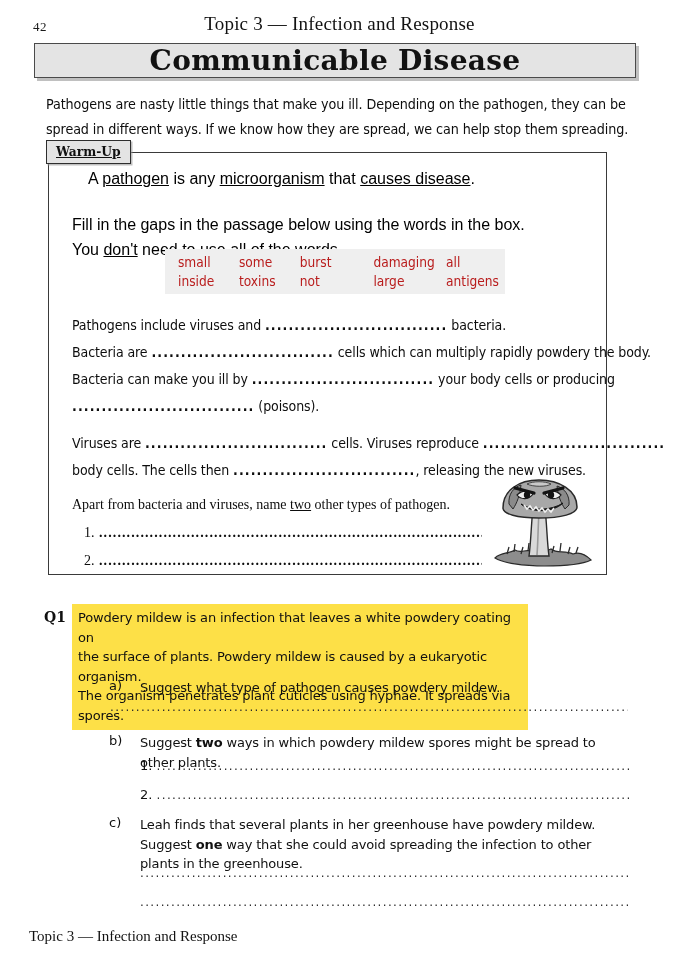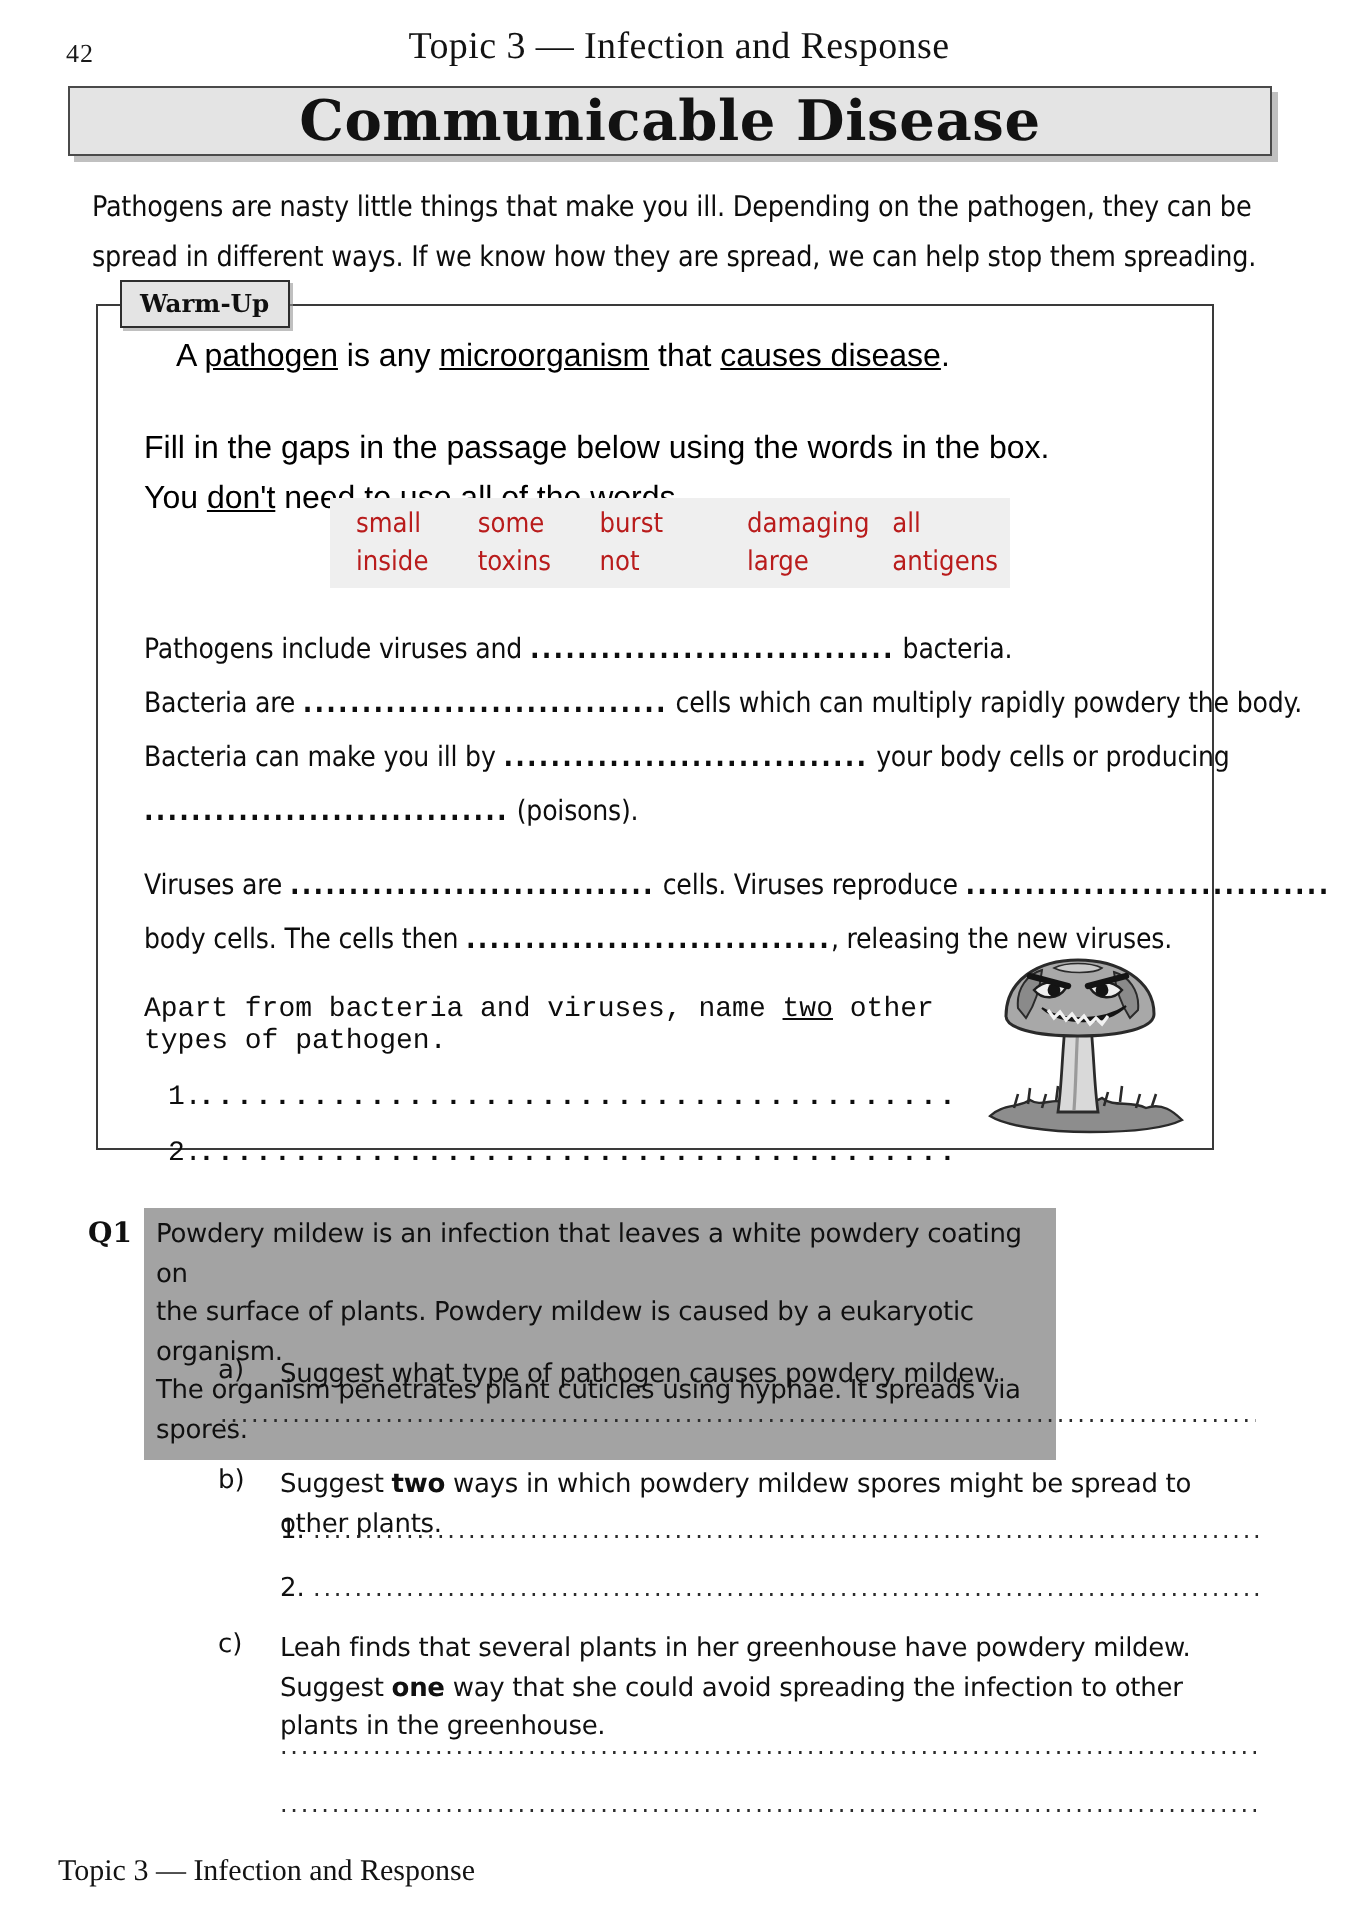--- a/index.html
+++ b/index.html
@@ -85,31 +85,32 @@
     left: 48px;
     top: 152px;
     width: 559px;
     height: 423px;
     border: 1px solid #3a3a3a;
     box-sizing: border-box;
     background: #ffffff;
   }
   .warmup-tab {
     position: absolute;
-    left: 60px;
+    left: 46px;
     top: 140px;
     background: #e4e4e4;
     border: 1px solid #2e2e2e;
     padding: 3px 9px 4px 9px;
     font-family: "DejaVu Serif", "Liberation Serif", serif;
     font-weight: bold;
     font-size: 12.3px;
     color: #101010;
     box-shadow: 1.5px 1.5px 0 0 rgba(150,150,150,.6);
     z-index: 5;
+    text-decoration: underline;
   }
   .wu-line { line-height: 25px; }
   .u { text-decoration: underline; }
 
   .wu-def { position: absolute; left: 88px; top: 166px; }
   .wu-instr { position: absolute; left: 72px; top: 212px; }
 
   
   .word-box {
     position: absolute;
@@ -151,21 +152,21 @@
   .p-line { line-height: 27px; white-space: nowrap; }
   .p-gap-sm { letter-spacing: 1.1px; font-weight: bold; }
   .p-spacer { height: 10px; }
 
   
   .apart {
     position: absolute;
     left: 72px;
     top: 497px;
     width: 410px;
-    font-family: Liberation Mono, monospace;
+    font-family: Liberation Serif, serif;
     font-size: 14px;
     color: #0d0d0d;
   }
   .apart-item {
     display: flex;
     align-items: baseline;
     margin-top: 12px;
     padding-left: 12px;
   }
   .apart-num { width: 15px; flex: none; }
@@ -194,21 +195,21 @@
     font-family: "DejaVu Serif", "Liberation Serif", serif;
     font-weight: bold;
     font-size: 14px;
     color: #101010;
   }
   .q-stem {
     position: absolute;
     left: 72px;
     top: 604px;
     width: 456px;
-    background: #a3a3a3;
+    background: #fde047;
     padding: 4px 6px 5px 6px;
     box-sizing: border-box;
     font-family: "DejaVu Sans", "Liberation Sans", sans-serif;
     font-size: 13px;
     line-height: 19.5px;
     color: #101010;
     letter-spacing: -0.15px;
   }
 
   .subq {

